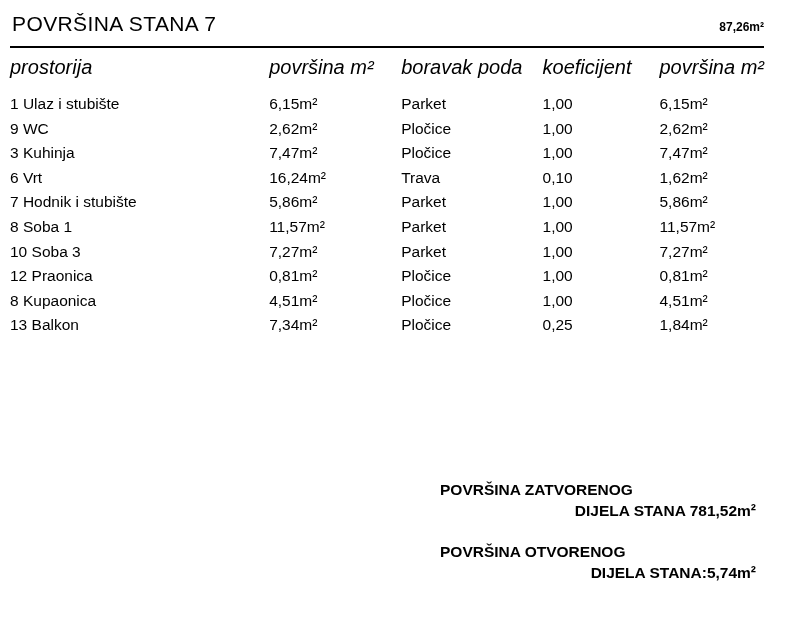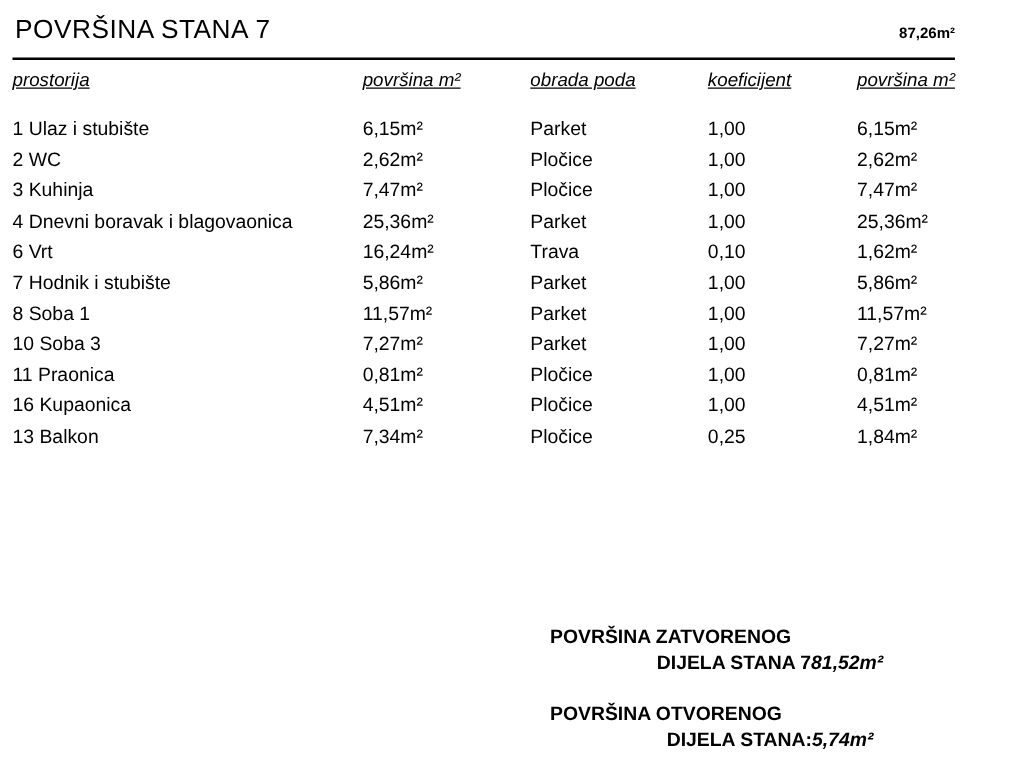--- a/index.html
+++ b/index.html
@@ -62,24 +62,23 @@
   table.area-table th,
   table.area-table td {
     padding: 0;
     text-align: left;
     vertical-align: baseline;
     font-weight: normal;
     white-space: nowrap;
   }
   table.area-table thead th {
     font-style: italic;
-    font-size: 15px;
+    font-size: 20px;
     height: 30px;
     padding-bottom: 6px;
-    text-decoration: underline;
   }
   table.area-table tbody td {
     height: 24.6px;
     line-height: 24.6px;
   }
   
   .c-room   { width: 283px; }
   .c-area   { width: 137px; }
   .c-floor  { width: 145px; }
   .c-coef   { width: 122px; }
@@ -94,86 +93,77 @@
     font-size: 15.5px;
     font-weight: bold;
   }
   .summary-block {
     position: relative;
     margin-bottom: 20px;
   }
   .summary-line1 {
     line-height: 21px;
     white-space: nowrap;
-    margin-top: 20px;
   }
   .summary-line2 {
     display: flex;
-    justify-content: center;
+    justify-content: flex-end;
     line-height: 21px;
     white-space: nowrap;
     margin-left: 36px;
   }
   .summary-label2 { }
   .summary-value {
     text-align: right;
     padding-right: 8px;
-    font-style: italic;
   }
 </style>
 </head>
 <body>
 
 <div class="sheet">
 
   <div class="title-row">
     <div class="doc-title">POVRŠINA STANA 7</div>
     <div class="doc-total">87,26m²</div>
   </div>
 
   <div class="rule"></div>
 
   <table class="area-table">
     <thead>
       <tr>
         <th class="c-room">prostorija</th>
         <th class="c-area">površina m²</th>
-        <th class="c-floor">obrada poda</th>
+        <th class="c-floor">boravak poda</th>
         <th class="c-coef">koeficijent</th>
         <th class="c-net">površina m²</th>
       </tr>
     </thead>
     <tbody>
       <tr>
         <td class="c-room">1 Ulaz i stubište</td>
         <td class="c-area">6,15m²</td>
         <td class="c-floor">Parket</td>
         <td class="c-coef">1,00</td>
         <td class="c-net">6,15m²</td>
       </tr>
       <tr>
-        <td class="c-room">2 WC</td>
+        <td class="c-room">9 WC</td>
         <td class="c-area">2,62m²</td>
         <td class="c-floor">Pločice</td>
         <td class="c-coef">1,00</td>
         <td class="c-net">2,62m²</td>
       </tr>
       <tr>
         <td class="c-room">3 Kuhinja</td>
         <td class="c-area">7,47m²</td>
         <td class="c-floor">Pločice</td>
         <td class="c-coef">1,00</td>
         <td class="c-net">7,47m²</td>
-      </tr>
-      <tr>
-        <td class="c-room">4 Dnevni boravak i blagovaonica</td>
-        <td class="c-area">25,36m²</td>
-        <td class="c-floor">Parket</td>
-        <td class="c-coef">1,00</td>
-        <td class="c-net">25,36m²</td>
       </tr>
       <tr>
         <td class="c-room">6 Vrt</td>
         <td class="c-area">16,24m²</td>
         <td class="c-floor">Trava</td>
         <td class="c-coef">0,10</td>
         <td class="c-net">1,62m²</td>
       </tr>
       <tr>
         <td class="c-room">7 Hodnik i stubište</td>
@@ -190,28 +180,28 @@
         <td class="c-net">11,57m²</td>
       </tr>
       <tr>
         <td class="c-room">10 Soba 3</td>
         <td class="c-area">7,27m²</td>
         <td class="c-floor">Parket</td>
         <td class="c-coef">1,00</td>
         <td class="c-net">7,27m²</td>
       </tr>
       <tr>
-        <td class="c-room">11 Praonica</td>
+        <td class="c-room">12 Praonica</td>
         <td class="c-area">0,81m²</td>
         <td class="c-floor">Pločice</td>
         <td class="c-coef">1,00</td>
         <td class="c-net">0,81m²</td>
       </tr>
       <tr>
-        <td class="c-room">16 Kupaonica</td>
+        <td class="c-room">8 Kupaonica</td>
         <td class="c-area">4,51m²</td>
         <td class="c-floor">Pločice</td>
         <td class="c-coef">1,00</td>
         <td class="c-net">4,51m²</td>
       </tr>
       <tr>
         <td class="c-room">13 Balkon</td>
         <td class="c-area">7,34m²</td>
         <td class="c-floor">Pločice</td>
         <td class="c-coef">0,25</td>

